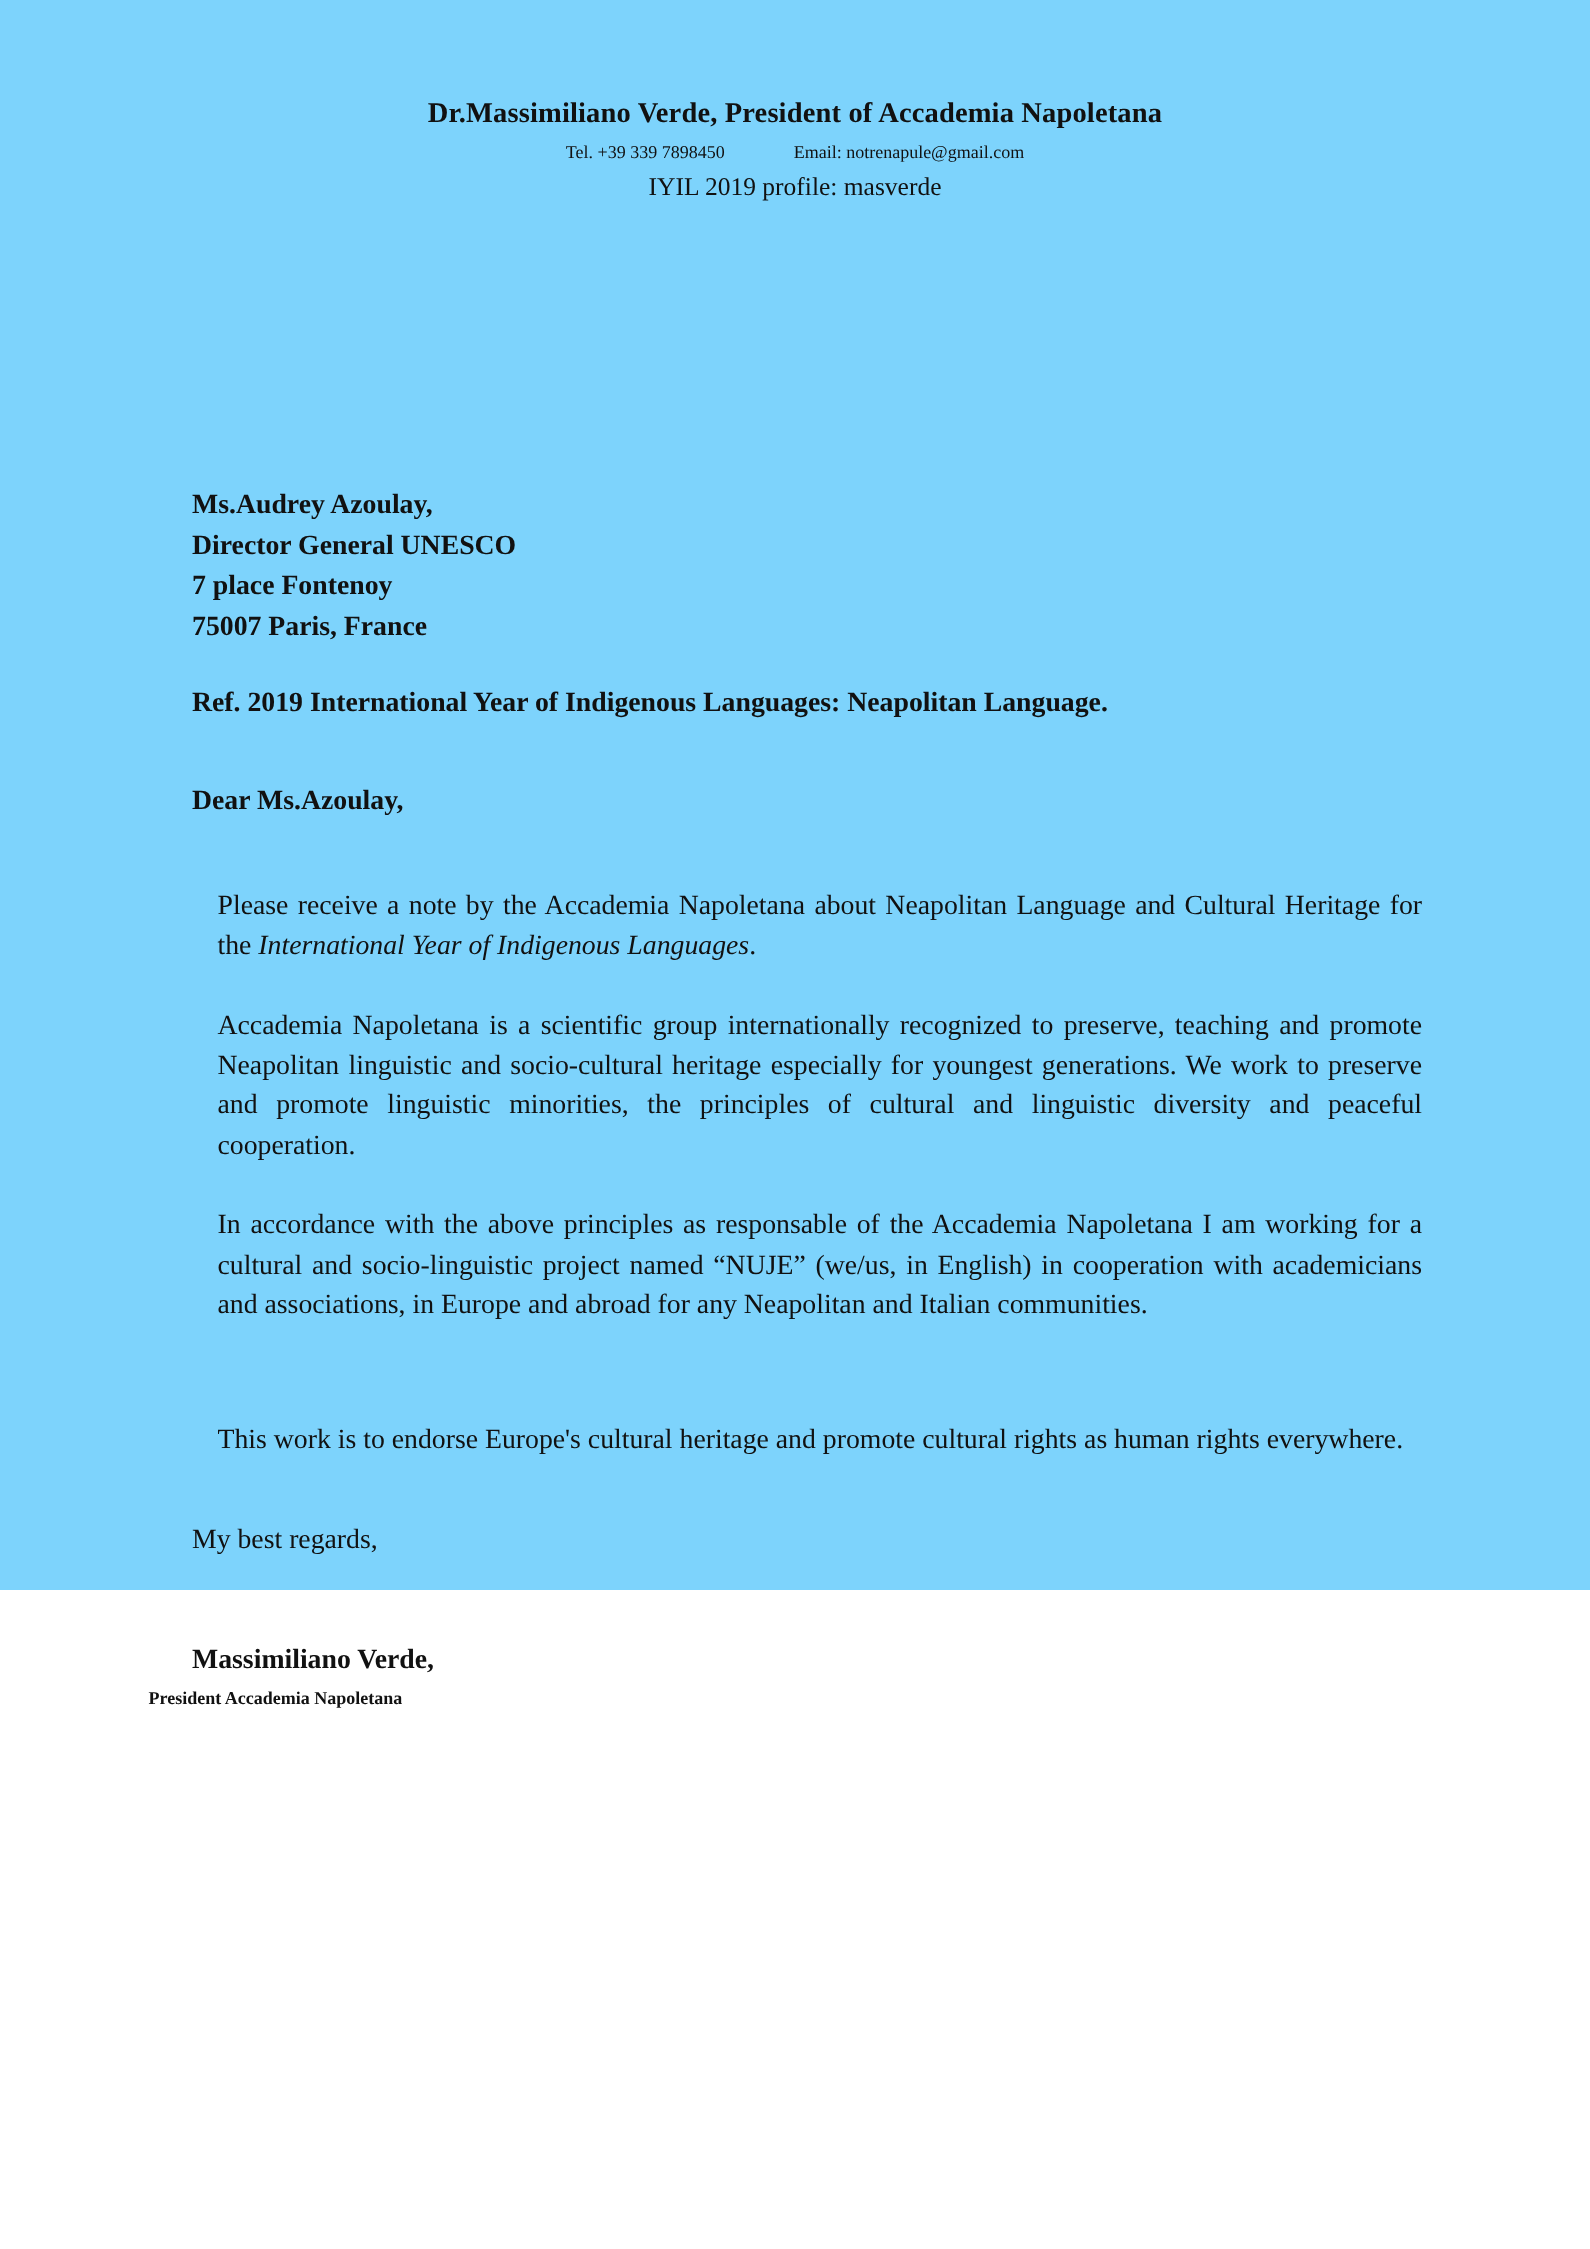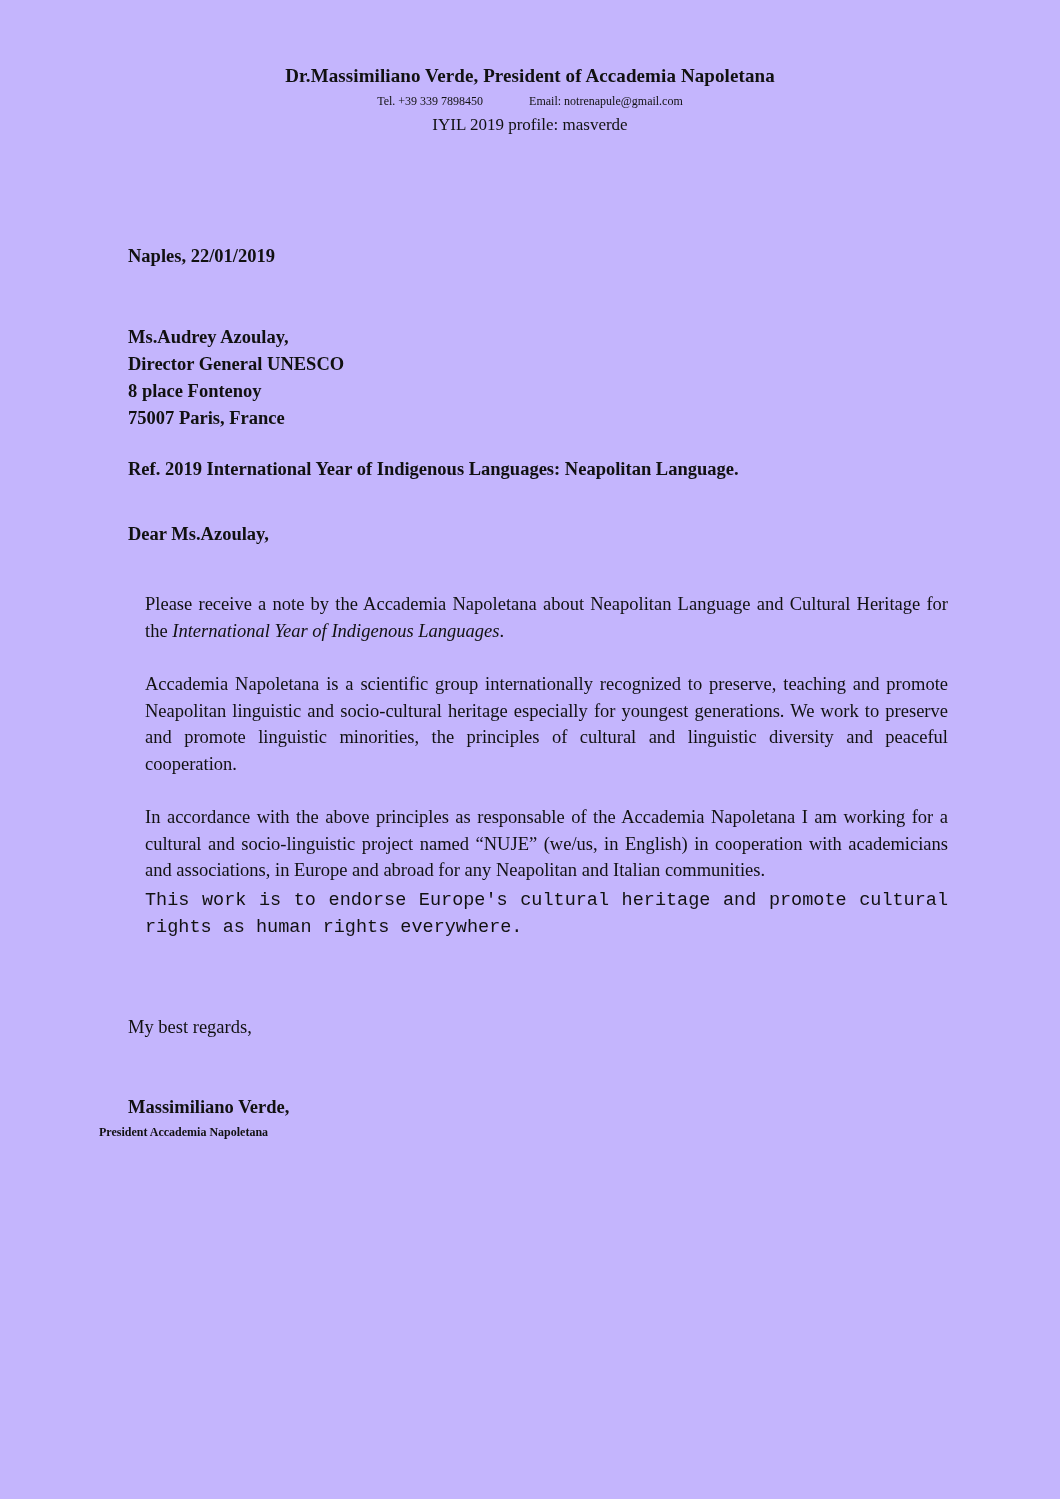--- a/index.html
+++ b/index.html
@@ -12,22 +12,22 @@
       height: 1499px;
       position: relative;
       overflow: hidden;
       font-family: "DejaVu Serif", "Liberation Serif", serif;
       color: #111111;
     }
     .page {
       position: absolute;
       left: 0; top: 0;
       width: 1060px;
-      height: 1499px;
-      background: #c4b5fd;
+      height: 1060px;
+      background: #7dd3fc;
     }
     .header {
       position: absolute;
       left: 0;
       width: 1060px;
       top: 63px;
       text-align: center;
       font-family: "Liberation Serif", serif;
     }
     .header .name {
@@ -61,21 +61,21 @@
     .ref { top: 459px; }
     .salutation { top: 524px; }
     .para {
       text-align: justify;
       line-height: 26.5px;
       margin-left: 17px;
     }
     .p1 { top: 591px; }
     .p2 { top: 671px; }
     .p3 { top: 804px; }
-    .p4 { top: 888px; font-family: Liberation Mono, monospace; }
+    .p4 { top: 947px; }
     .closing { top: 1017px; }
     .sig-name { top: 1097px; }
     .sig-title {
       position: absolute;
       left: 99px;
       top: 1125px;
       font-family: "Liberation Serif", serif;
       font-size: 12px;
       font-weight: bold;
     }
@@ -87,26 +87,25 @@
 <div class="page">
 
   <div class="header">
     <div class="name">Dr.Massimiliano Verde, President of Accademia Napoletana</div>
     <div class="contact">
       <span>Tel. +39 339 7898450</span><span class="gap"></span><span>Email: notrenapule@gmail.com</span>
     </div>
     <div class="profile">IYIL 2019 profile: masverde</div>
   </div>
 
-  <div class="block bold date">Naples, 22/01/2019</div>
 
   <div class="block bold address">
     <div>Ms.Audrey Azoulay,</div>
     <div>Director General UNESCO</div>
-    <div>8 place Fontenoy</div>
+    <div>7 place Fontenoy</div>
     <div>75007 Paris, France</div>
   </div>
 
   <div class="block bold ref">Ref. 2019 International Year of Indigenous Languages: Neapolitan Language.</div>
 
   <div class="block bold salutation">Dear Ms.Azoulay,</div>
 
   <div class="block para p1"><span>Please receive a note by the Accademia Napoletana about Neapolitan Language and Cultural Heritage for the </span><em>International Year of Indigenous Languages</em><span>.</span></div>
 
   <div class="block para p2">Accademia Napoletana is a scientific group internationally recognized to preserve, teaching and promote Neapolitan linguistic and socio-cultural heritage especially for youngest generations. We work to preserve and promote linguistic minorities, the principles of cultural and linguistic diversity and peaceful cooperation.</div>

